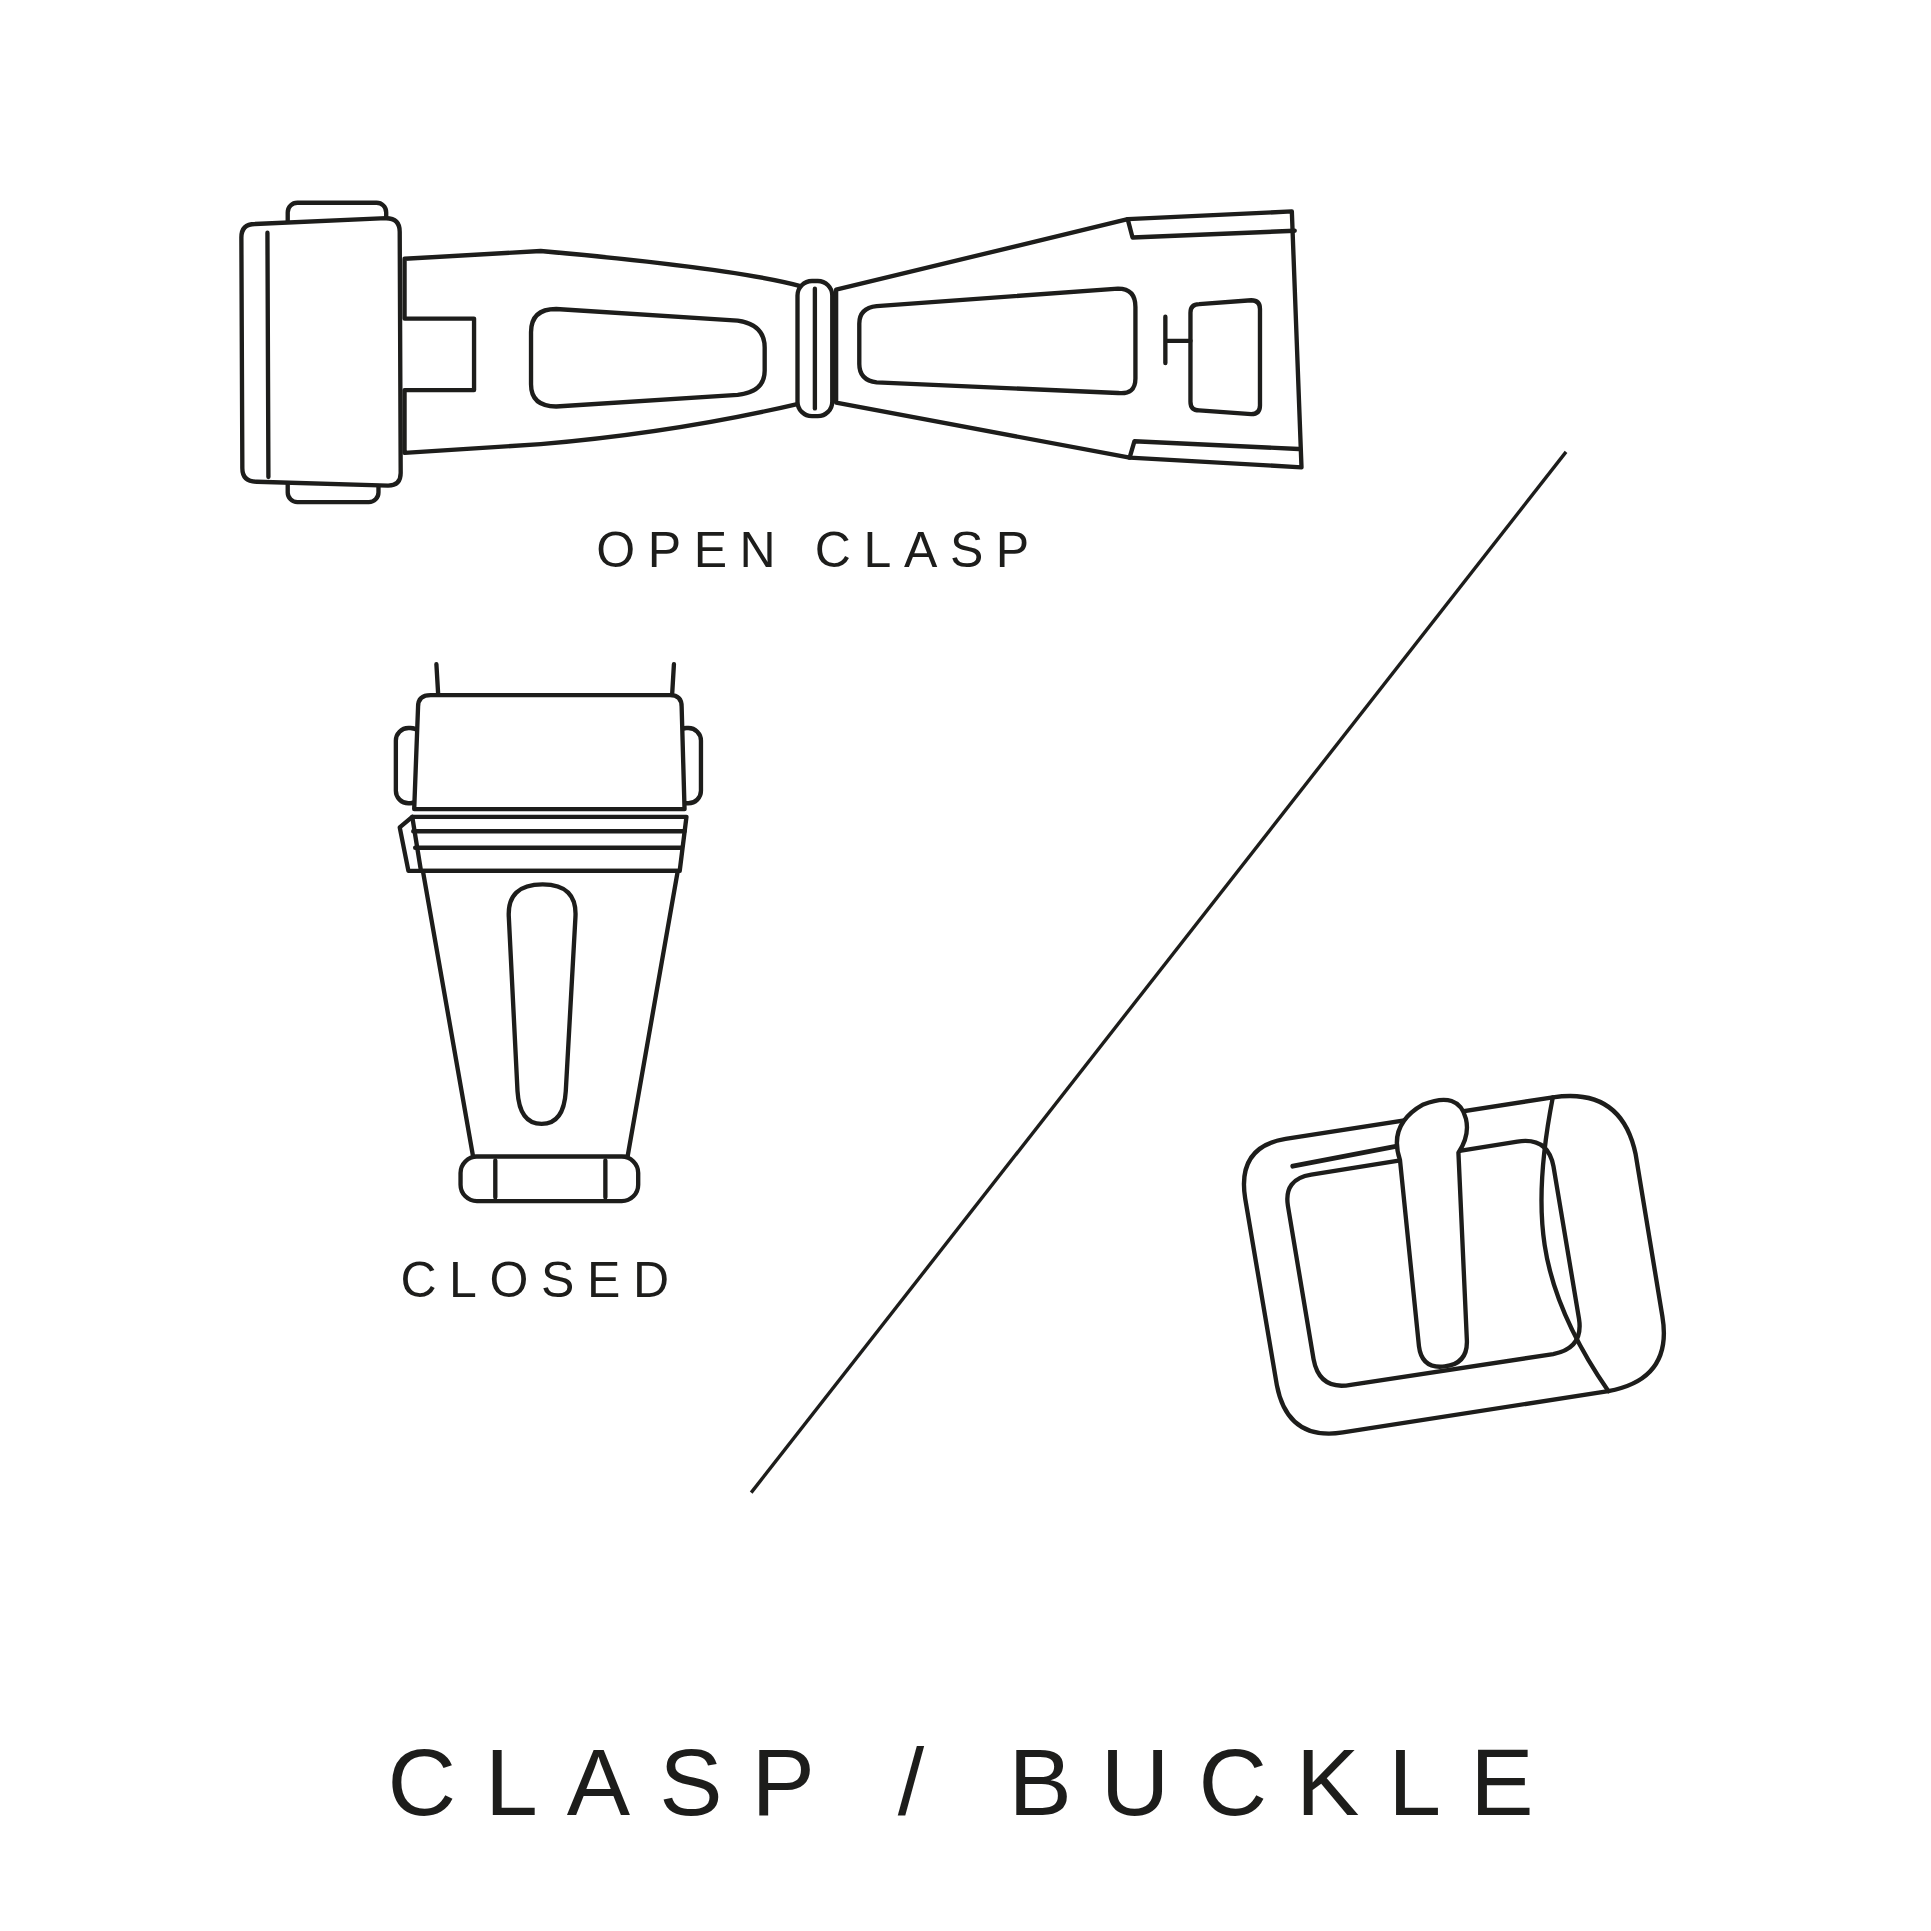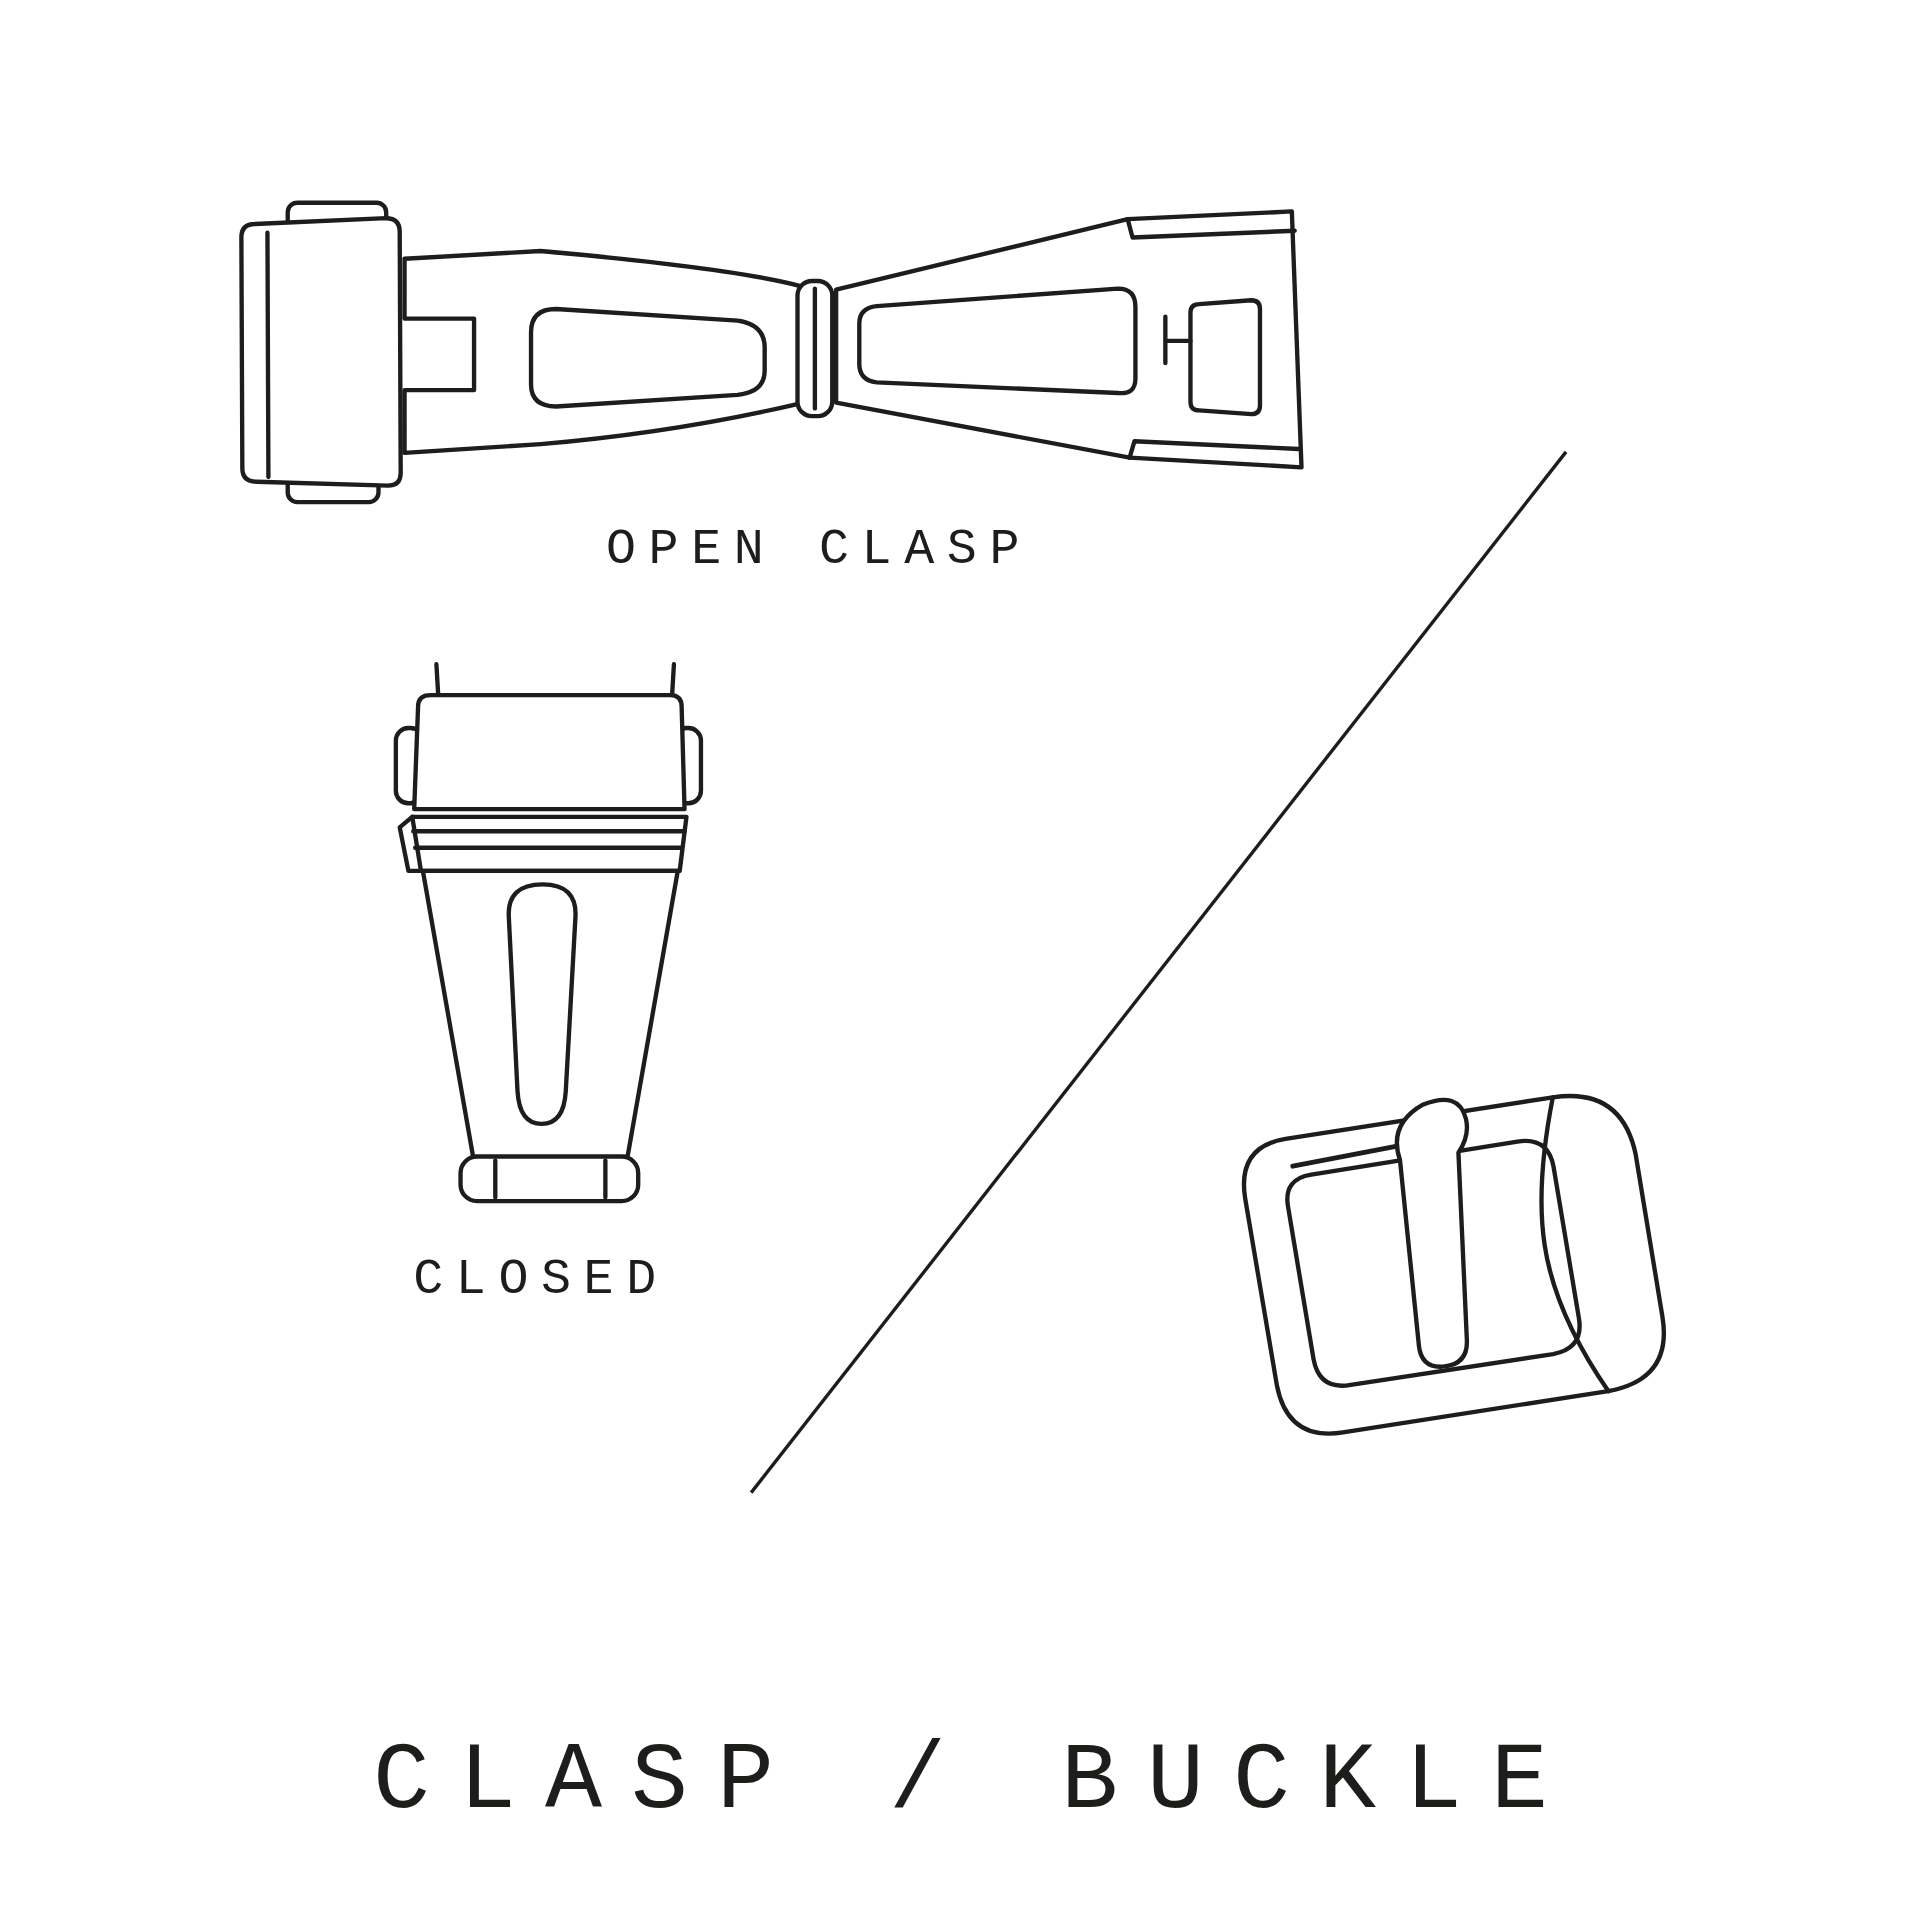--- a/index.html
+++ b/index.html
@@ -5,21 +5,21 @@
   html, body {
     margin: 0;
     padding: 0;
     background: #ffffff;
   }
   .canvas {
     position: relative;
     width: 1903px;
     height: 1931px;
     background: #ffffff;
-    font-family: Liberation Mono, monospace;
+    font-family: Liberation Sans, sans-serif;
     overflow: hidden;
   }
   .art {
     position: absolute;
     top: 0;
     left: 0;
   }
   .label {
     position: absolute;
     transform: translateX(-50%);

